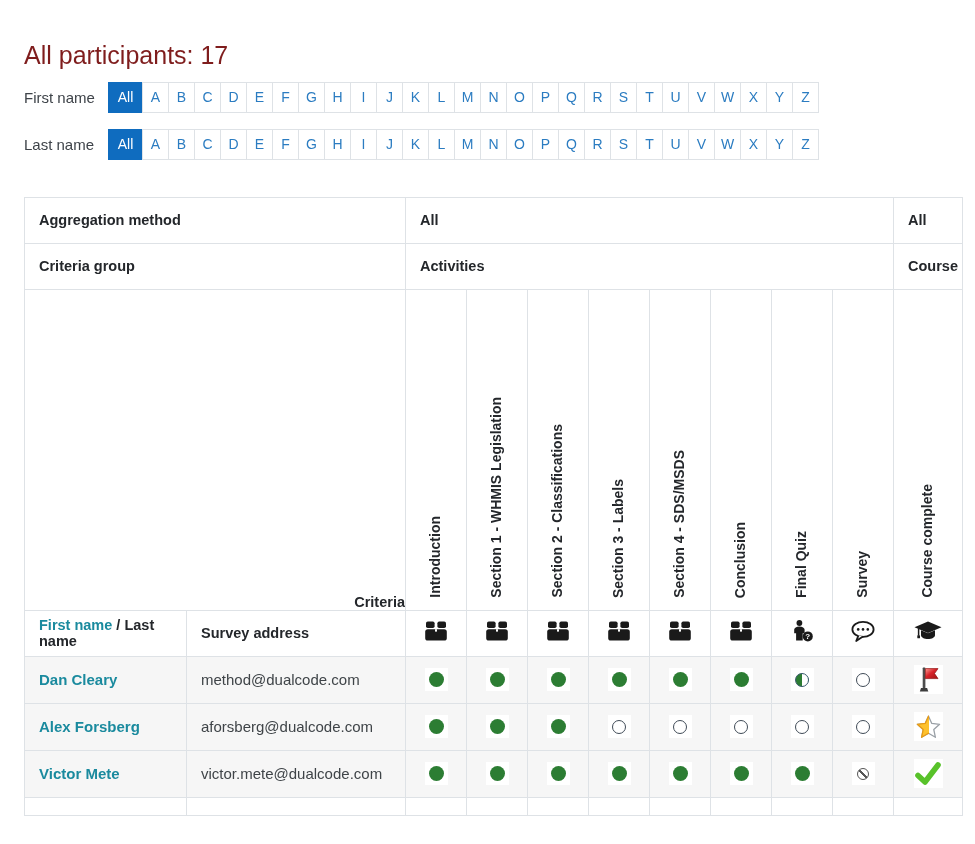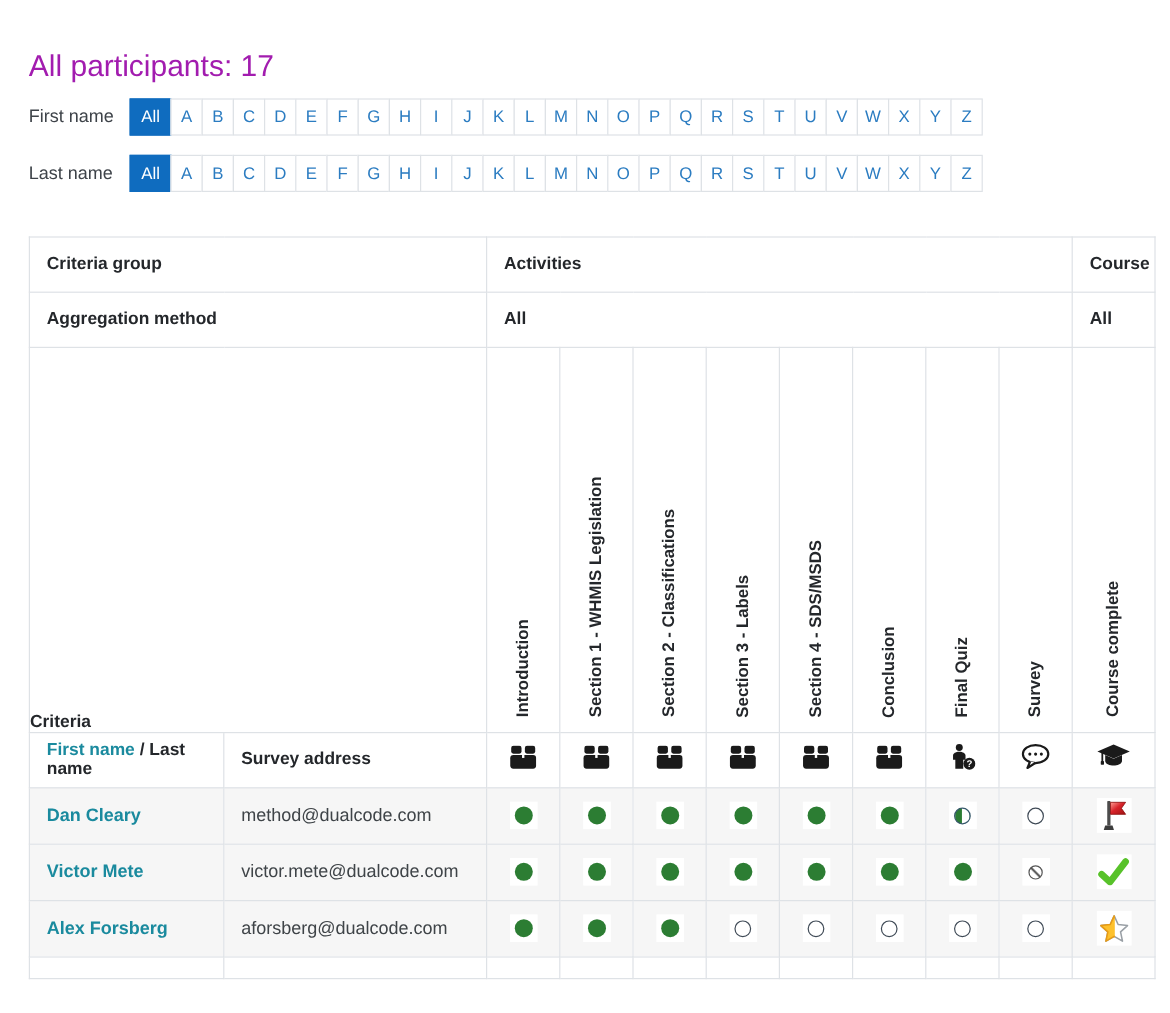--- a/index.html
+++ b/index.html
@@ -15,21 +15,21 @@
   }
   *{box-sizing:border-box;}
   html,body{margin:0;padding:0;}
   body{
     width:975px;height:844px;overflow:hidden;background:#fff;
     font-family:"Liberation Sans","DejaVu Sans",sans-serif;
     color:var(--text-dark);
   }
   .page{padding:0 13px 0 24px;}
   h1.page-title{margin:4px 0 0;font-size:31px;font-weight:400;color:#373a3c;line-height:1.2;}
-  h2.participants{margin:41px 0 12px;font-size:25px;font-weight:400;color:#a21caf;line-height:1.15;}
+  h2.participants{margin:41px 0 12px;font-size:25px;font-weight:400;color:#7f1d1d;line-height:1.15;}
   .filter-line{display:flex;align-items:center;margin-bottom:16px;height:31px;}
   .filter-label{width:84px;font-size:15px;color:#3e4349;flex:0 0 84px;}
   .letter-bar{display:flex;}
   .letter{
     display:inline-block;min-width:27px;height:31px;line-height:29px;text-align:center;
     border:1px solid var(--border);margin-left:-1px;font-size:14px;color:var(--letter-link);
     background:#fff;cursor:pointer;
   }
   .letter-all{
     background:var(--accent);color:#fff;border-color:var(--accent);
@@ -42,21 +42,21 @@
   tr.hdr th{
     text-align:left;font-size:14.5px;font-weight:700;color:var(--text-dark);
     padding:0 14px;height:46px;background:#fff;
   }
   tr.rot-row th{height:321px;vertical-align:bottom;background:#fff;padding:0;}
   .rot{
     writing-mode:vertical-rl;transform:rotate(180deg);
     font-weight:700;font-size:14px;color:var(--text-dark);
     margin:0 auto 12px;line-height:1.1;white-space:nowrap;
   }
-  th.criteria-cell{vertical-align:bottom;text-align:left;padding:0 14px 13px;font-weight:700;font-size:14.5px;}
+  th.criteria-cell{vertical-align:bottom;text-align:right;padding:0 14px 13px;font-weight:700;font-size:14.5px;}
   tr.cols-row th{height:46px;background:#fff;}
   th.name-hdr,th.email-hdr{text-align:left;padding:0 14px;font-size:14.5px;font-weight:700;margin-top:43px;}
   th.name-hdr .fn-link{color:var(--name-link);cursor:pointer;}
   th.icon-hdr{text-align:center;vertical-align:middle;padding:0;}
   tr.participant{background:var(--row-bg);}
   tr.participant td{height:47px;margin-top:15px;}
   td.name-cell{font-weight:700;color:var(--name-link);font-size:15px;padding:0 14px;cursor:pointer;}
   td.email-cell{font-size:15px;color:var(--text-mid);padding:0 14px;}
   td.status-cell{text-align:center;vertical-align:middle;padding:0;}
   .ibx{display:inline-flex;align-items:center;justify-content:center;width:23px;height:23px;background:#fff;vertical-align:middle;}
@@ -150,28 +150,28 @@
         <col style="width:61px">
         <col style="width:61px">
       <col style="width:61px">
         <col style="width:61px">
         <col style="width:61px">
         <col style="width:61px">
       <col style="width:69px">
     </colgroup>
     <tbody>
       <tr class="hdr">
+        <th colspan="2">Aggregation method</th>
+        <th colspan="8">All</th>
+        <th>All</th>
+      </tr>
+      <tr class="hdr">
         <th colspan="2">Criteria group</th>
         <th colspan="8">Activities</th>
         <th>Course</th>
-      </tr>
-      <tr class="hdr">
-        <th colspan="2">Aggregation method</th>
-        <th colspan="8">All</th>
-        <th>All</th>
       </tr>
       <tr class="rot-row">
         <th colspan="2" class="criteria-cell">Criteria</th>
       <th>
             <div class="rot">Introduction</div>
           </th>
           <th>
             <div class="rot">Section 1 - WHMIS Legislation</div>
           </th>
           <th>
@@ -295,55 +295,20 @@
                     </linearGradient>
                   </defs>
                   <rect x="4.7" y="1.6" width="2.7" height="20.4" rx="0.6" fill="#4c4c4c"></rect>
                   <path d="M3 22 h6.1 l1.2 3.6 H1.8 Z" fill="#3d3d3d"></path>
                   <path d="M7.4 2.6 H20 l-3.5 5 L20 12.6 H7.4 Z" fill="url(#fgr)" stroke="#8e0e0e" stroke-width="0.7"></path>
                 </svg>
               </span>
             </span></td>
         </tr>
         <tr class="participant">
-          <td class="name-cell">Victor Mete</td>
-          <td class="email-cell">victor.mete@dualcode.com</td>
-          <td class="status-cell"><span class="ibx">
-              <span class="dot st-complete"></span>
-            </span></td>
-          <td class="status-cell"><span class="ibx">
-              <span class="dot st-complete"></span>
-            </span></td>
-          <td class="status-cell"><span class="ibx">
-              <span class="dot st-complete"></span>
-            </span></td>
-          <td class="status-cell"><span class="ibx">
-              <span class="dot st-complete"></span>
-            </span></td>
-          <td class="status-cell"><span class="ibx">
-              <span class="dot st-complete"></span>
-            </span></td>
-          <td class="status-cell"><span class="ibx">
-              <span class="dot st-complete"></span>
-            </span></td>
-          <td class="status-cell"><span class="ibx">
-              <span class="dot st-complete"></span>
-            </span></td>
-          <td class="status-cell"><span class="ibx">
-              <span class="dot st-notavail"></span>
-            </span></td>
-          <td class="status-cell"><span class="ibx ibx-lg">
-              <span>
-                <svg width="26" height="23" viewBox="0 0 26 23">
-                  <path d="M3 13.5 L10 20 L23 3" fill="none" stroke="#58c22a" stroke-width="5.6" stroke-linecap="round" stroke-linejoin="round"></path>
-                </svg>
-              </span>
-            </span></td>
-        </tr>
-        <tr class="participant">
           <td class="name-cell">Alex Forsberg</td>
           <td class="email-cell">aforsberg@dualcode.com</td>
           <td class="status-cell"><span class="ibx">
               <span class="dot st-complete"></span>
             </span></td>
           <td class="status-cell"><span class="ibx">
               <span class="dot st-complete"></span>
             </span></td>
           <td class="status-cell"><span class="ibx">
               <span class="dot st-complete"></span>
@@ -370,20 +335,55 @@
                     <clipPath id="sh">
                       <rect x="0" y="0" width="13" height="24"></rect>
                     </clipPath>
                   </defs>
                   <polygon points="12.5,1.2 15.8,8.4 23.6,9.3 17.8,14.6 19.4,22.3 12.5,18.3 5.6,22.3 7.2,14.6 1.4,9.3 9.2,8.4" fill="#fff" stroke="#9aa0a6" stroke-width="1.3" stroke-linejoin="round"></polygon>
                   <polygon points="12.5,1.2 15.8,8.4 23.6,9.3 17.8,14.6 19.4,22.3 12.5,18.3 5.6,22.3 7.2,14.6 1.4,9.3 9.2,8.4" clip-path="url(#sh)" fill="#fdc12d" stroke="#e79b16" stroke-width="1.3" stroke-linejoin="round"></polygon>
                 </svg>
               </span>
             </span></td>
         </tr>
+        <tr class="participant">
+          <td class="name-cell">Victor Mete</td>
+          <td class="email-cell">victor.mete@dualcode.com</td>
+          <td class="status-cell"><span class="ibx">
+              <span class="dot st-complete"></span>
+            </span></td>
+          <td class="status-cell"><span class="ibx">
+              <span class="dot st-complete"></span>
+            </span></td>
+          <td class="status-cell"><span class="ibx">
+              <span class="dot st-complete"></span>
+            </span></td>
+          <td class="status-cell"><span class="ibx">
+              <span class="dot st-complete"></span>
+            </span></td>
+          <td class="status-cell"><span class="ibx">
+              <span class="dot st-complete"></span>
+            </span></td>
+          <td class="status-cell"><span class="ibx">
+              <span class="dot st-complete"></span>
+            </span></td>
+          <td class="status-cell"><span class="ibx">
+              <span class="dot st-complete"></span>
+            </span></td>
+          <td class="status-cell"><span class="ibx">
+              <span class="dot st-notavail"></span>
+            </span></td>
+          <td class="status-cell"><span class="ibx ibx-lg">
+              <span>
+                <svg width="26" height="23" viewBox="0 0 26 23">
+                  <path d="M3 13.5 L10 20 L23 3" fill="none" stroke="#58c22a" stroke-width="5.6" stroke-linecap="round" stroke-linejoin="round"></path>
+                </svg>
+              </span>
+            </span></td>
+        </tr>
         <tr class="sliver">
           <td></td>
           <td></td>
           <td></td>
           <td></td>
           <td></td>
           <td></td>
           <td></td>
           <td></td>
           <td></td>

